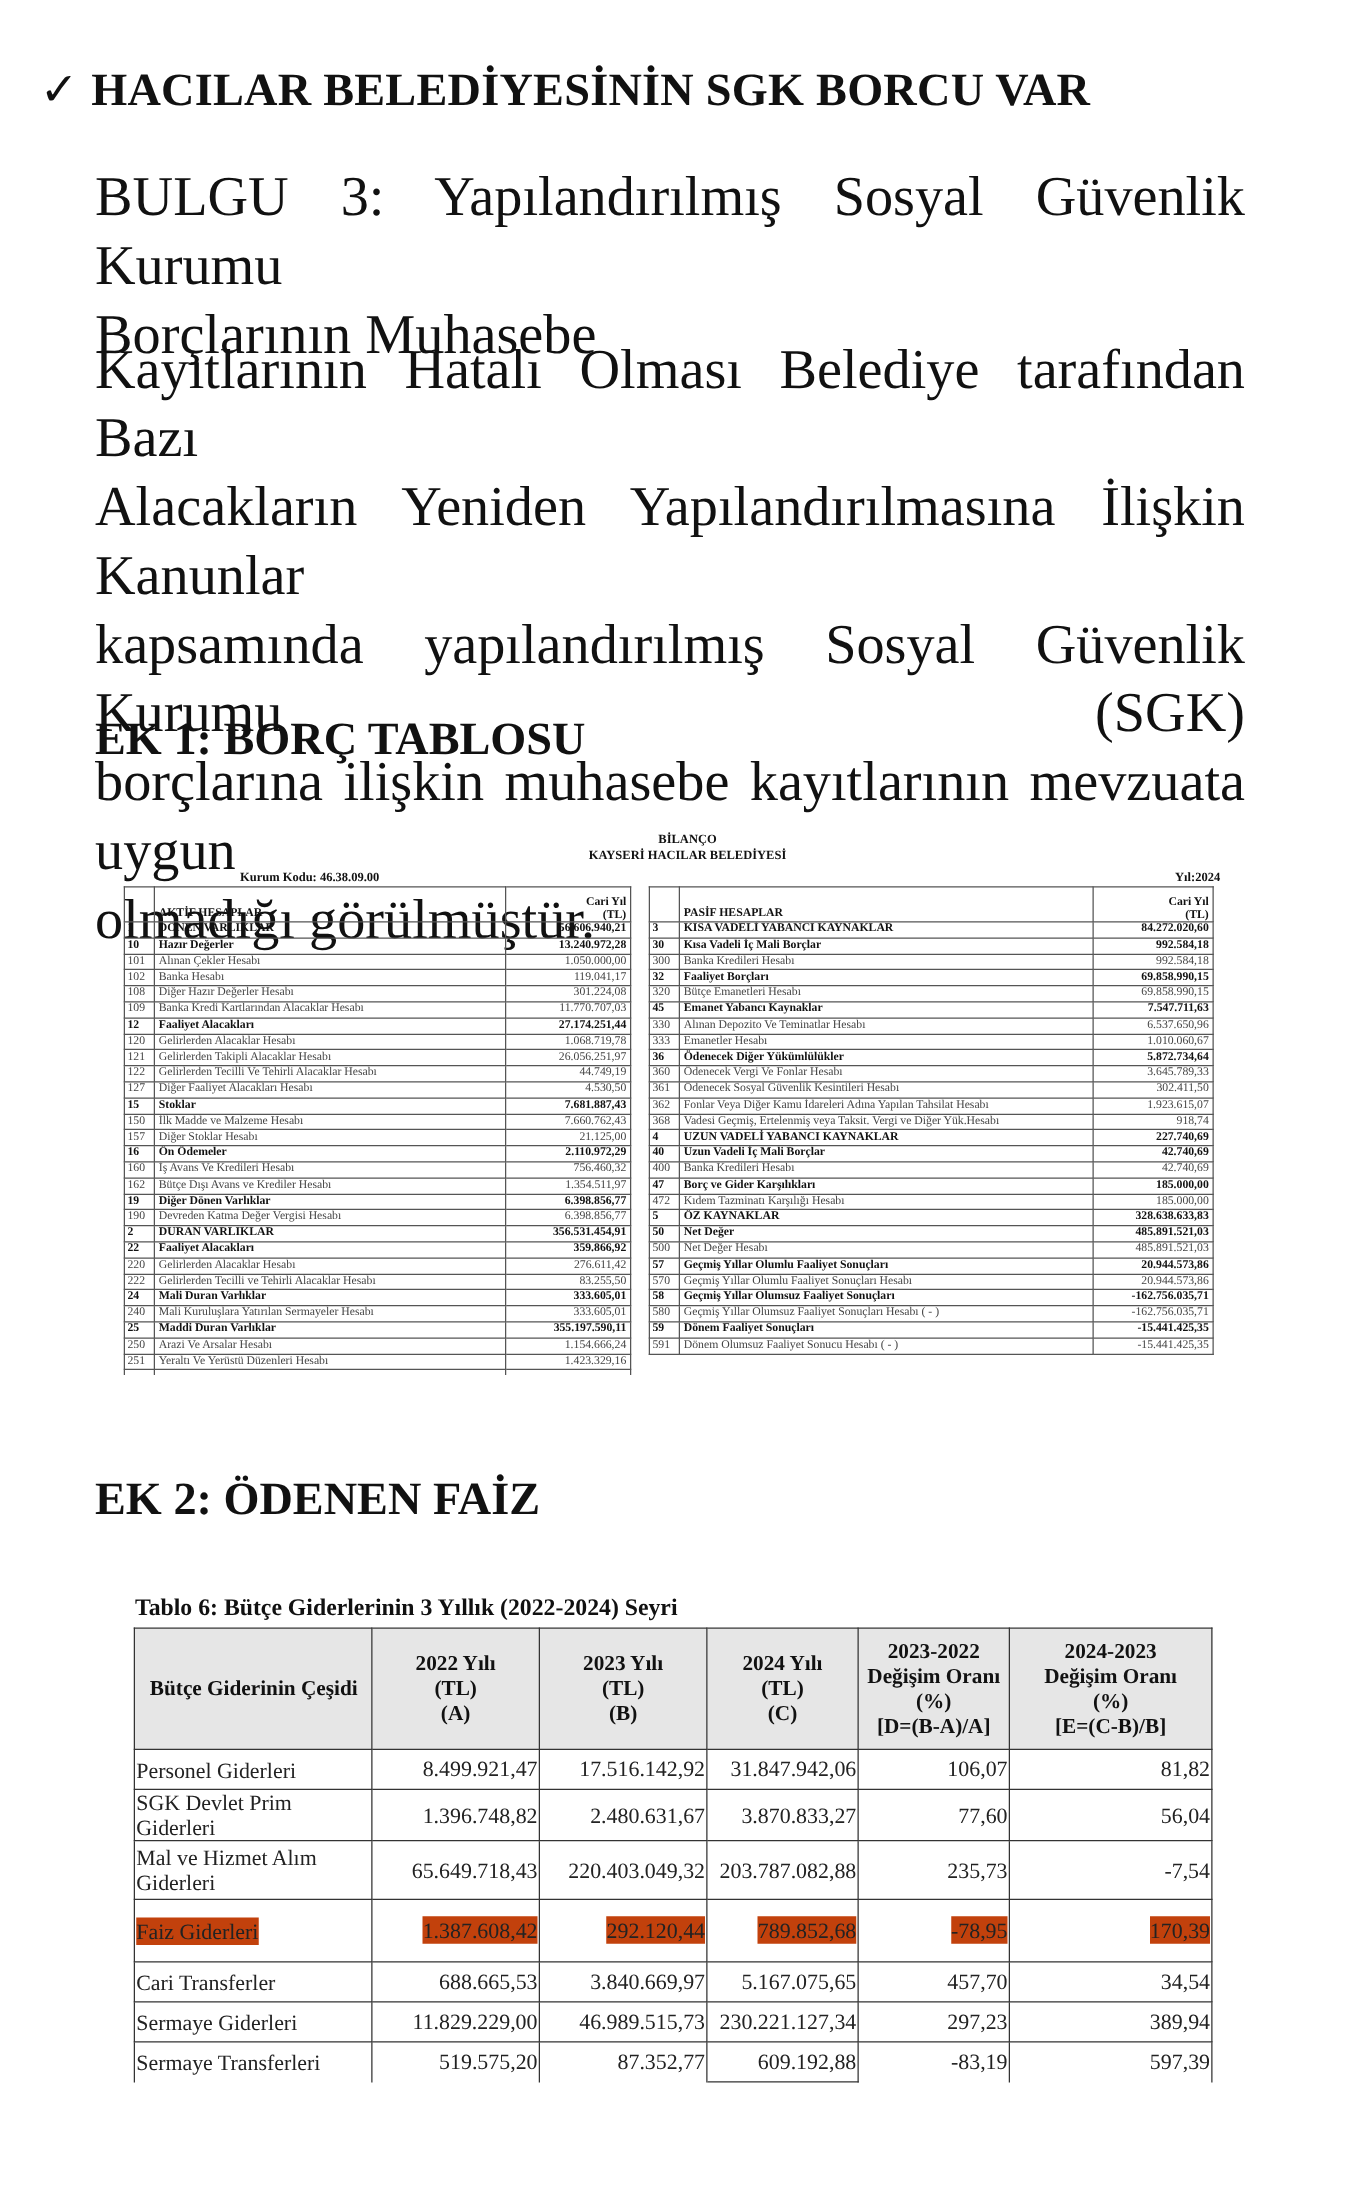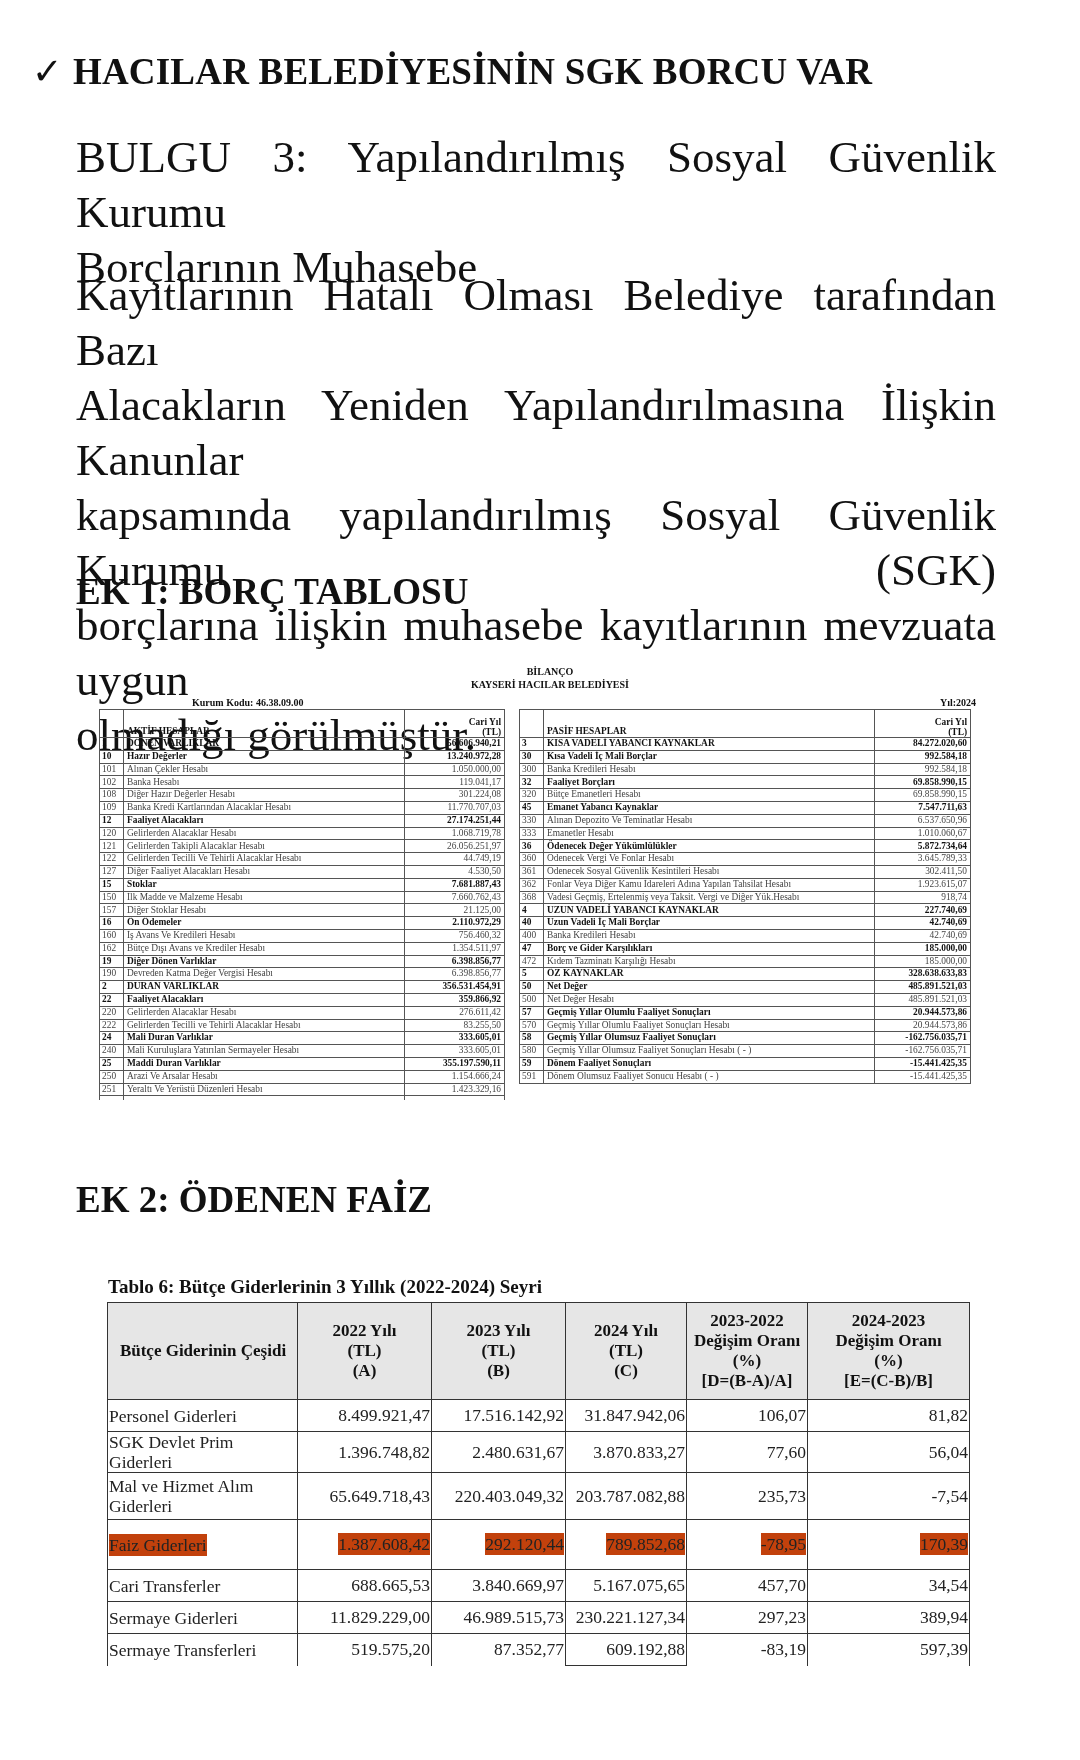--- a/index.html
+++ b/index.html
@@ -297,21 +297,21 @@
         <td>Alınan Depozito Ve Teminatlar Hesabı</td>
         <td class="num">6.537.650,96</td>
       </tr>
       <tr>
         <td class="code">333</td>
         <td>Emanetler Hesabı</td>
         <td class="num">1.010.060,67</td>
       </tr>
       <tr class="b">
         <td class="code">36</td>
-        <td>Ödenecek Değer Yükümlülükler</td>
+        <td>Ödenecek Diğer Yükümlülükler</td>
         <td class="num">5.872.734,64</td>
       </tr>
       <tr>
         <td class="code">360</td>
         <td>Ödenecek Vergi Ve Fonlar Hesabı</td>
         <td class="num">3.645.789,33</td>
       </tr>
       <tr>
         <td class="code">361</td>
         <td>Ödenecek Sosyal Güvenlik Kesintileri Hesabı</td>

